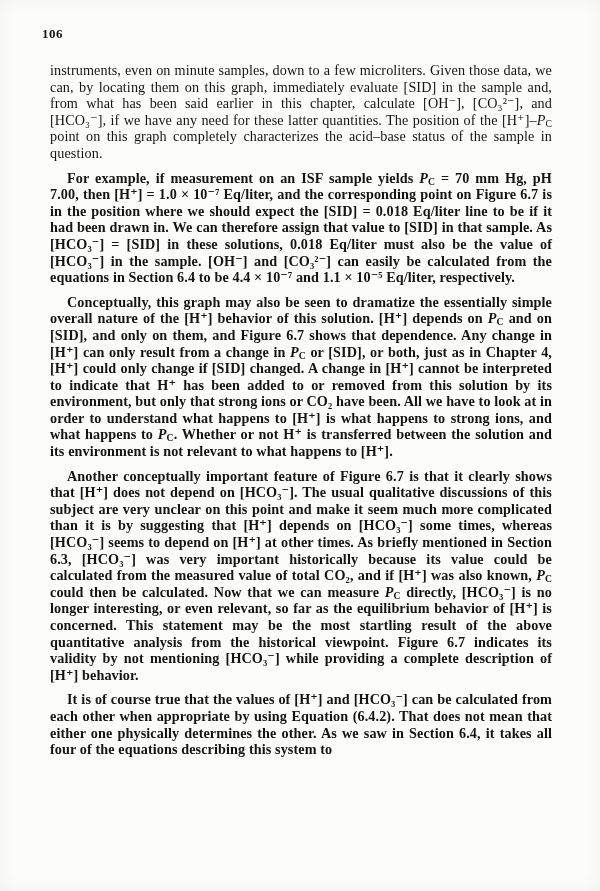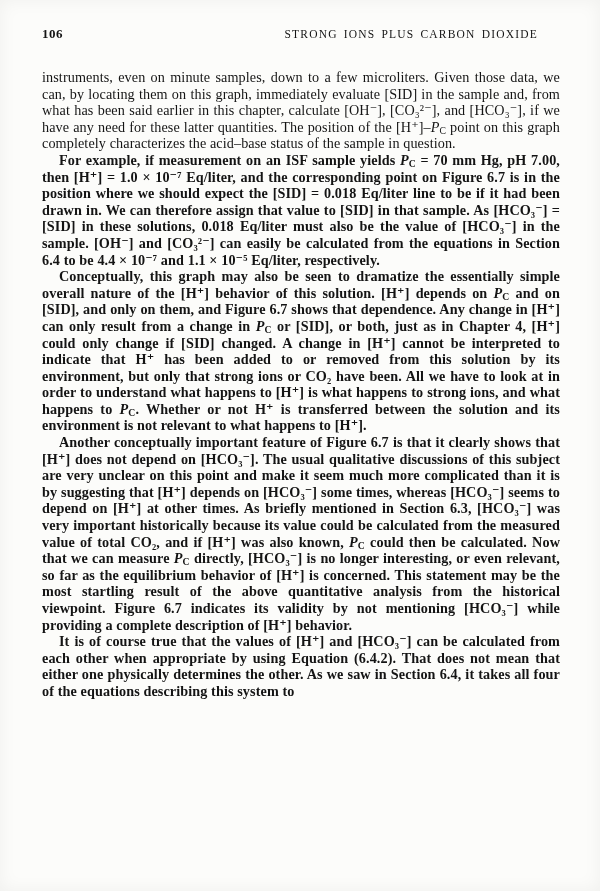--- a/index.html
+++ b/index.html
@@ -18,35 +18,35 @@
     padding: 26px 40px 0 42px;
     font-family: "Liberation Serif", "DejaVu Serif", serif;
     color: #141414;
     box-shadow: inset 0 0 18px rgba(0,0,0,0.05);
     overflow: hidden;
   }
   .header {
     display: flex;
     justify-content: space-between;
     align-items: baseline;
-    margin-bottom: 27px;
+    margin-bottom: 20px;
   }
   .pagenum {
     font-size: 13px;
     font-weight: bold;
     letter-spacing: 0.5px;
   }
   .running-head {
     font-size: 11.5px;
     letter-spacing: 1.2px;
     word-spacing: 2px;
     padding-right: 22px;
   }
   .body-text p {
-    margin: 0;
+    margin: 8px;
     font-size: 14.2px;
     line-height: 16.6px;
     text-align: justify;
     letter-spacing: 0.1px;
   }
   .body-text p.indent {
     text-indent: 17px;
     font-weight: bold;
   }
   .body-text sub {
@@ -57,21 +57,20 @@
   .body-text i {
     font-style: italic;
   }
 </style>
 </head>
 <body>
 
 <div class="page">
   <div class="header">
     <span class="pagenum">106</span>
-    <span class="running-head">STRONG IONS PLUS CARBON DIOXIDE</span>
   </div>
   <div class="body-text">
       <p>instruments, even on minute samples, down to a few microliters. Given those data, we can, by locating them on this graph, immediately evaluate [SID] in the sample and, from what has been said earlier in this chapter, calculate [OH⁻], [CO₃²⁻], and [HCO₃⁻], if we have any need for these latter quantities. The position of the [H⁺]–<i>P</i><sub>C</sub> point on this graph completely characterizes the acid–base status of the sample in question.</p>
       <p class="indent">For example, if measurement on an ISF sample yields <i>P</i><sub>C</sub> = 70 mm Hg, pH 7.00, then [H⁺] = 1.0 × 10⁻⁷ Eq/liter, and the corresponding point on Figure 6.7 is in the position where we should expect the [SID] = 0.018 Eq/liter line to be if it had been drawn in. We can therefore assign that value to [SID] in that sample. As [HCO₃⁻] = [SID] in these solutions, 0.018 Eq/liter must also be the value of [HCO₃⁻] in the sample. [OH⁻] and [CO₃²⁻] can easily be calculated from the equations in Section 6.4 to be 4.4 × 10⁻⁷ and 1.1 × 10⁻⁵ Eq/liter, respectively.</p>
       <p class="indent">Conceptually, this graph may also be seen to dramatize the essentially simple overall nature of the [H⁺] behavior of this solution. [H⁺] depends on <i>P</i><sub>C</sub> and on [SID], and only on them, and Figure 6.7 shows that dependence. Any change in [H⁺] can only result from a change in <i>P</i><sub>C</sub> or [SID], or both, just as in Chapter 4, [H⁺] could only change if [SID] changed. A change in [H⁺] cannot be interpreted to indicate that H⁺ has been added to or removed from this solution by its environment, but only that strong ions or CO₂ have been. All we have to look at in order to understand what happens to [H⁺] is what happens to strong ions, and what happens to <i>P</i><sub>C</sub>. Whether or not H⁺ is transferred between the solution and its environment is not relevant to what happens to [H⁺].</p>
       <p class="indent">Another conceptually important feature of Figure 6.7 is that it clearly shows that [H⁺] does not depend on [HCO₃⁻]. The usual qualitative discussions of this subject are very unclear on this point and make it seem much more complicated than it is by suggesting that [H⁺] depends on [HCO₃⁻] some times, whereas [HCO₃⁻] seems to depend on [H⁺] at other times. As briefly mentioned in Section 6.3, [HCO₃⁻] was very important historically because its value could be calculated from the measured value of total CO₂, and if [H⁺] was also known, <i>P</i><sub>C</sub> could then be calculated. Now that we can measure <i>P</i><sub>C</sub> directly, [HCO₃⁻] is no longer interesting, or even relevant, so far as the equilibrium behavior of [H⁺] is concerned. This statement may be the most startling result of the above quantitative analysis from the historical viewpoint. Figure 6.7 indicates its validity by not mentioning [HCO₃⁻] while providing a complete description of [H⁺] behavior.</p>
       <p class="indent">It is of course true that the values of [H⁺] and [HCO₃⁻] can be calculated from each other when appropriate by using Equation (6.4.2). That does not mean that either one physically determines the other. As we saw in Section 6.4, it takes all four of the equations describing this system to</p>
     </div>
 </div>
 

